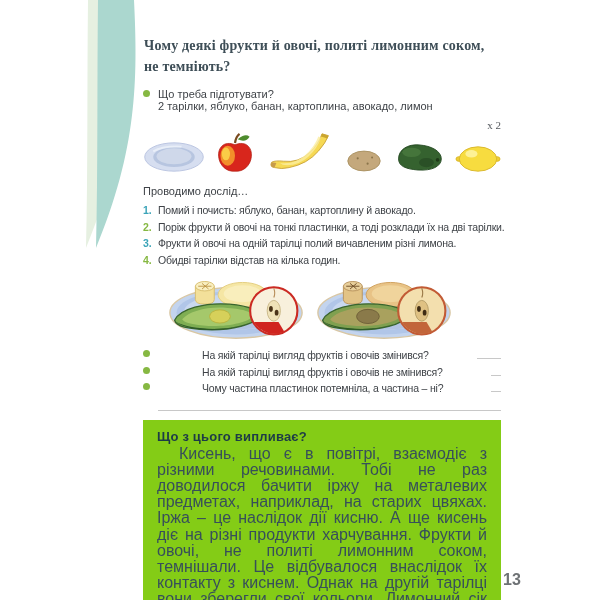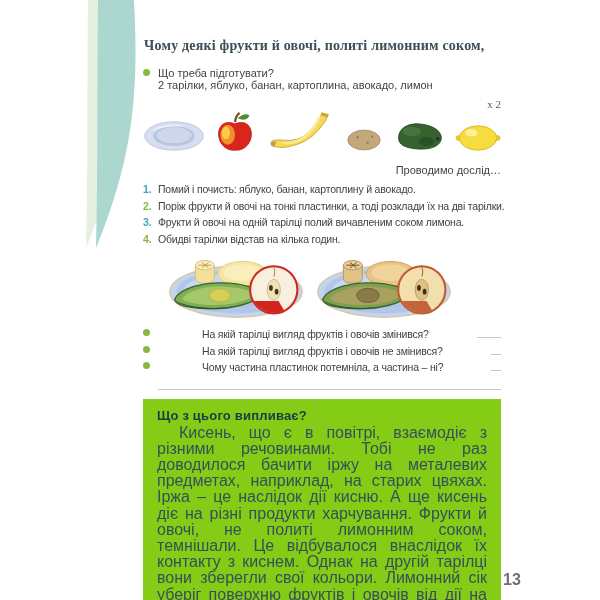--- a/index.html
+++ b/index.html
@@ -16,21 +16,21 @@
   }
   .title div{white-space:nowrap;}
   .bullet-row{display:flex;align-items:center;margin-top:11px;font-size:11px;}
   .dot{width:7px;height:7px;border-radius:50%;background:#86b842;flex:0 0 auto;
        margin-right:8px;position:relative;top:-1px;}
   .prep-items{margin-top:0;padding-left:15px;font-size:11px;}
   .x2{margin-top:7px;padding-left:12px;font-size:11px;color:#55595e;
       font-family:"Liberation Serif","DejaVu Serif",serif;text-align:right;}
   .fruit-row{display:flex;justify-content:space-between;align-items:flex-end;
              width:100%;height:42px;margin-top:1px;}
-  .exp-heading{margin-top:11px;font-size:11px;text-align:right;}
+  .exp-heading{margin-top:11px;font-size:11px;}
   .steps{margin-top:5px;}
   .step{display:flex;font-size:10.5px;line-height:16.5px;letter-spacing:-.2px;white-space:nowrap;}
   .step .num{width:15px;flex:0 0 auto;font-weight:bold;}
   .step:nth-child(odd) .num{color:#3ba4b8;}
   .step:nth-child(even) .num{color:#86b842;}
   .plates-row{display:flex;gap:6px;margin-top:5px;padding-left:22px;}
   .questions{margin-top:6px;}
   .q-row{display:flex;align-items:baseline;font-size:10.5px;line-height:16.5px;letter-spacing:-.2px;gap:44px;}
   .q-row .dot{top:-2px;}
   .q-text{white-space:nowrap;margin-right:4px;}
@@ -50,20 +50,21 @@
 
 <svg class="deco" width="70" height="255" viewBox="0 0 70 255">
   <path d="M8,0 L44,0 C48,80 47,150 6,248 C8,170 7,80 8,0 Z" fill="#e6f0e1"></path>
   <path d="M18,0 L54,0 C58,80 57,150 16,248 C18,170 17,80 18,0 Z" fill="#abd7cf"></path>
 </svg>
 
 <div class="content">
 
   <h1 class="title">
     <div>Чому деякі фрукти й овочі, политі лимонним соком,</div>
+    <div>не темніють?</div>
   </h1>
 
   <div class="bullet-row">
     <span class="dot"></span>
     <span>Що треба підготувати?</span>
   </div>
 
   <div class="prep-items">2 тарілки, яблуко, банан, картоплина, авокадо, лимон</div>
 
   <div class="x2">x 2</div>
@@ -114,21 +115,21 @@
     <div class="step">
       <span class="num">1.</span>
       <span>Помий і почисть: яблуко, банан, картоплину й авокадо.</span>
     </div>
     <div class="step">
       <span class="num">2.</span>
       <span>Поріж фрукти й овочі на тонкі пластинки, а тоді розклади їх на дві тарілки.</span>
     </div>
     <div class="step">
       <span class="num">3.</span>
-      <span>Фрукти й овочі на одній тарілці полий вичавленим соком лимона.</span>
+      <span>Фрукти й овочі на одній тарілці полий вичавленим різні лимона.</span>
     </div>
     <div class="step">
       <span class="num">4.</span>
       <span>Обидві тарілки відстав на кілька годин.</span>
     </div>
   </div>
 
   <div class="plates-row">
 
     <svg width="142" height="68" viewBox="0 0 146 72">

